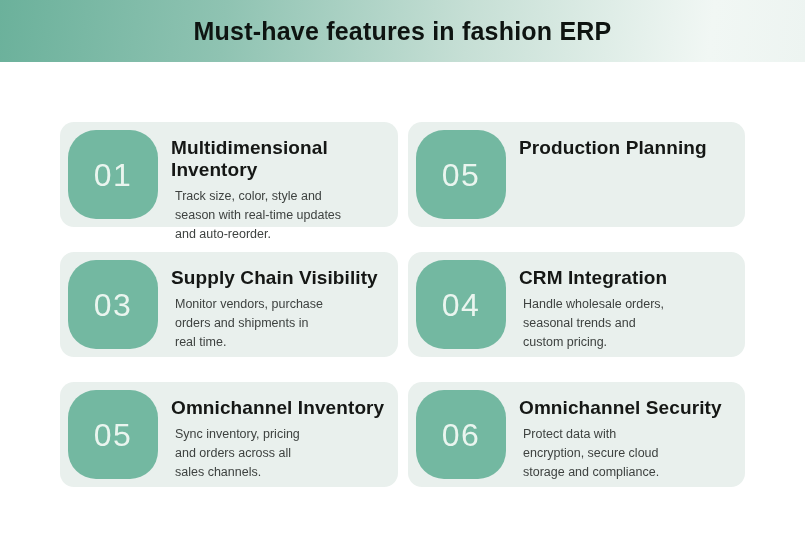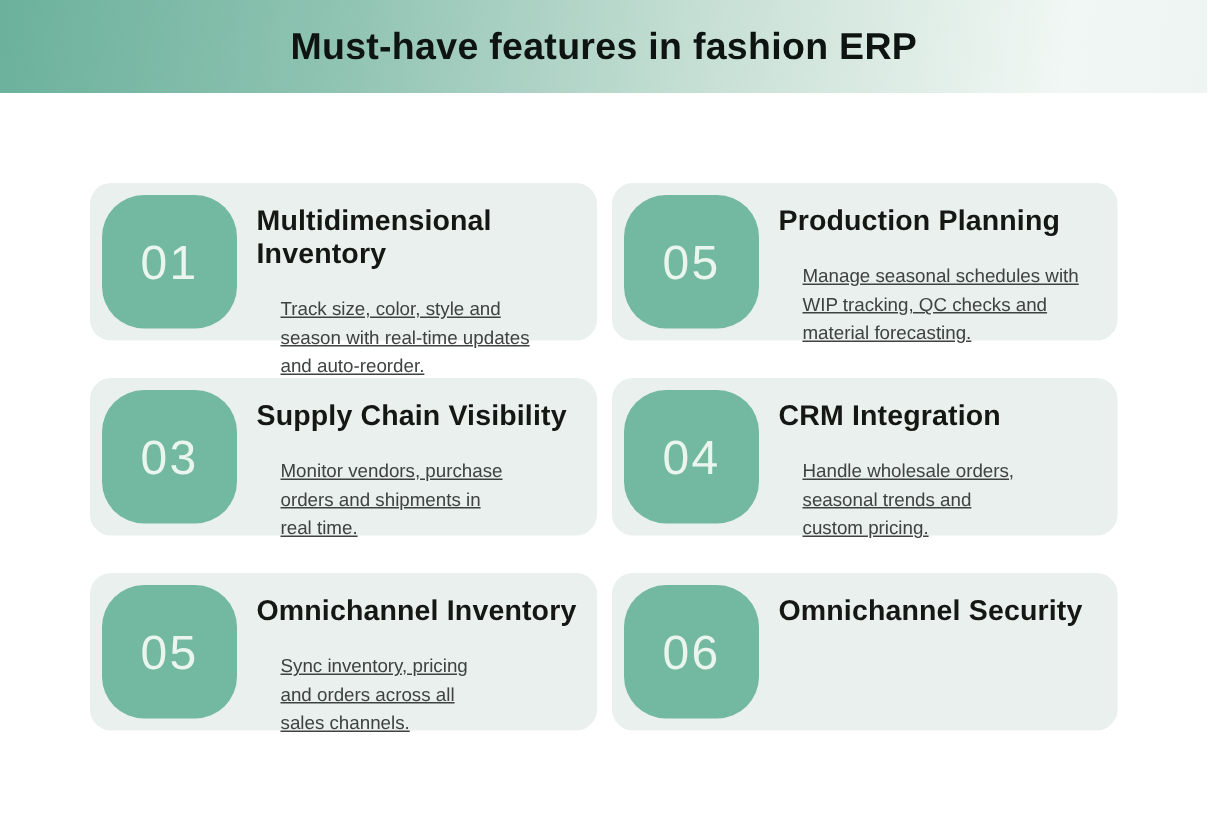--- a/index.html
+++ b/index.html
@@ -75,26 +75,25 @@
     min-width: 0;
   }
   .card-title {
     margin: 0 0 6px 0;
     font-size: 19px;
     font-weight: 700;
     letter-spacing: 0.1px;
     color: var(--card_title_color, #151715);
   }
   .card-desc {
-    margin: 16px;
+    margin: 4px;
     font-size: 12.5px;
     line-height: 19px;
     color: var(--card_text_color, #3e4240);
     white-space: pre-line;
-    text-decoration: underline;
   }
 </style>
 </head>
 <body>
 
 <div class="canvas">
 
   <div class="header">
     <h1 class="page-title">Must-have features in fashion ERP</h1>
   </div>
@@ -112,23 +111,20 @@
 and auto-reorder.</p>
       </div>
     </div>
 
     <div class="card">
       <div class="tile">
         <span class="tile-num">05</span>
       </div>
       <div class="card-content">
         <h2 class="card-title">Production Planning</h2>
-        <p class="card-desc">Manage seasonal schedules with
-WIP tracking, QC checks and
-material forecasting.</p>
       </div>
     </div>
 
     <div class="card">
       <div class="tile">
         <span class="tile-num">03</span>
       </div>
       <div class="card-content">
         <h2 class="card-title">Supply Chain Visibility</h2>
         <p class="card-desc">Monitor vendors, purchase
@@ -160,17 +156,20 @@
 sales channels.</p>
       </div>
     </div>
 
     <div class="card">
       <div class="tile">
         <span class="tile-num">06</span>
       </div>
       <div class="card-content">
         <h2 class="card-title">Omnichannel Security</h2>
+        <p class="card-desc">Protect data with
+encryption, secure cloud
+storage and compliance.</p>
       </div>
     </div>
 
   </div>
 </div>
 
 </body></html>

